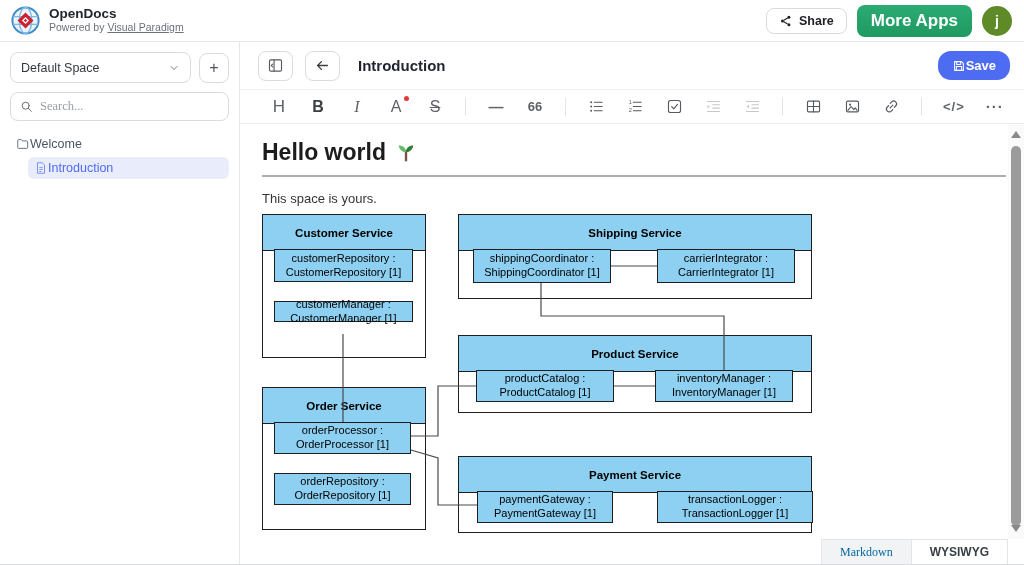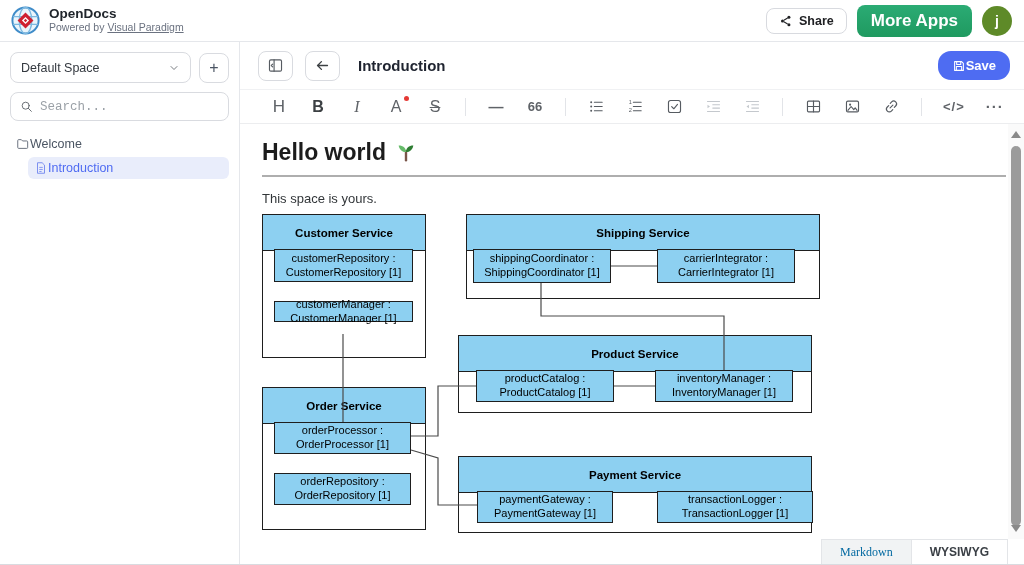--- a/index.html
+++ b/index.html
@@ -20,21 +20,21 @@
   .btn-moreapps { background:linear-gradient(180deg,#2bab74,#1f9a60); border:none; border-radius:8px; padding:6px 14px; font-size:17px; font-weight:bold; color:#fff; cursor:pointer; font-family:inherit; }
   .avatar { width:30px; height:30px; border-radius:50%; background:#5e8a28; color:#fff; font-size:14px; font-weight:bold; display:flex; align-items:center; justify-content:center; cursor:pointer; }
 
   
   .cols { display:flex; height:522px; }
   .sidebar { width:240px; border-right:1px solid #e5e7eb; background:#fff; padding:10px 10px 0 10px; }
   .space-row { display:flex; gap:8px; align-items:center; }
   .space-select { flex:1; display:flex; align-items:center; justify-content:space-between; border:1px solid #d9dbe0; border-radius:8px; height:31px; padding:0 10px; font-size:12.5px; color:#33383f; cursor:pointer; background:#fff; }
   .add-btn { width:30px; height:30px; border:1px solid #d9dbe0; border-radius:8px; background:#fff; font-size:16px; color:#4b5563; cursor:pointer; line-height:1; }
   .search-box { margin-top:9px; display:flex; align-items:center; gap:7px; border:1px solid #d9dbe0; border-radius:8px; height:29px; padding:0 9px; background:#fff; }
-  .search-box input { border:none; outline:none; flex:1; font-size:12.5px; color:#b91c1c; font-family:Liberation Mono, monospace; background:transparent; }
+  .search-box input { border:none; outline:none; flex:1; font-size:12.5px; color:#b91c1c; font-family:Liberation Serif, serif; background:transparent; }
   .search-box input::placeholder { color:#9aa0a6; }
   .tree { margin-top:12px; }
   .tree-item { display:flex; align-items:center; height:22px; border-radius:6px; padding:0 6px; font-size:12.5px; color:#4b5563; cursor:pointer; margin-bottom:2px; }
   .tree-item.child { margin-left:18px; }
   .tree-item.active { background:#e9edfb; color:#4f6bf2; }
 
   
   .editor { flex:1; display:flex; flex-direction:column; background:#fff; min-width:0; }
   .ed-topbar { height:48px; display:flex; align-items:center; padding:0 14px 0 18px; border-bottom:1px solid #f0f1f3; }
   .icon-btn { width:35px; height:30px; border:1px solid #d9dbe0; border-radius:8px; background:#fff; display:flex; align-items:center; justify-content:center; cursor:pointer; }
@@ -269,21 +269,21 @@
             </svg>
           </div>
           <div class="rule"></div>
           <p class="para">This space is yours.</p>
 
           <div class="diagram">
 
             <div class="svc" style="left:0;top:0;width:164px;height:144px">
               <div class="svc-hd">Customer Service</div>
             </div>
-            <div class="svc" style="left:204px;top:0;width:354px;height:85px">
+            <div class="svc" style="left:196px;top:0;width:354px;height:85px">
               <div class="svc-hd">Shipping Service</div>
             </div>
             <div class="svc" style="left:196px;top:121px;width:354px;height:78px">
               <div class="svc-hd">Product Service</div>
             </div>
             <div class="svc" style="left:0;top:173px;width:164px;height:143px">
               <div class="svc-hd">Order Service</div>
             </div>
             <div class="svc" style="left:196px;top:242px;width:354px;height:77px">
               <div class="svc-hd">Payment Service</div>

